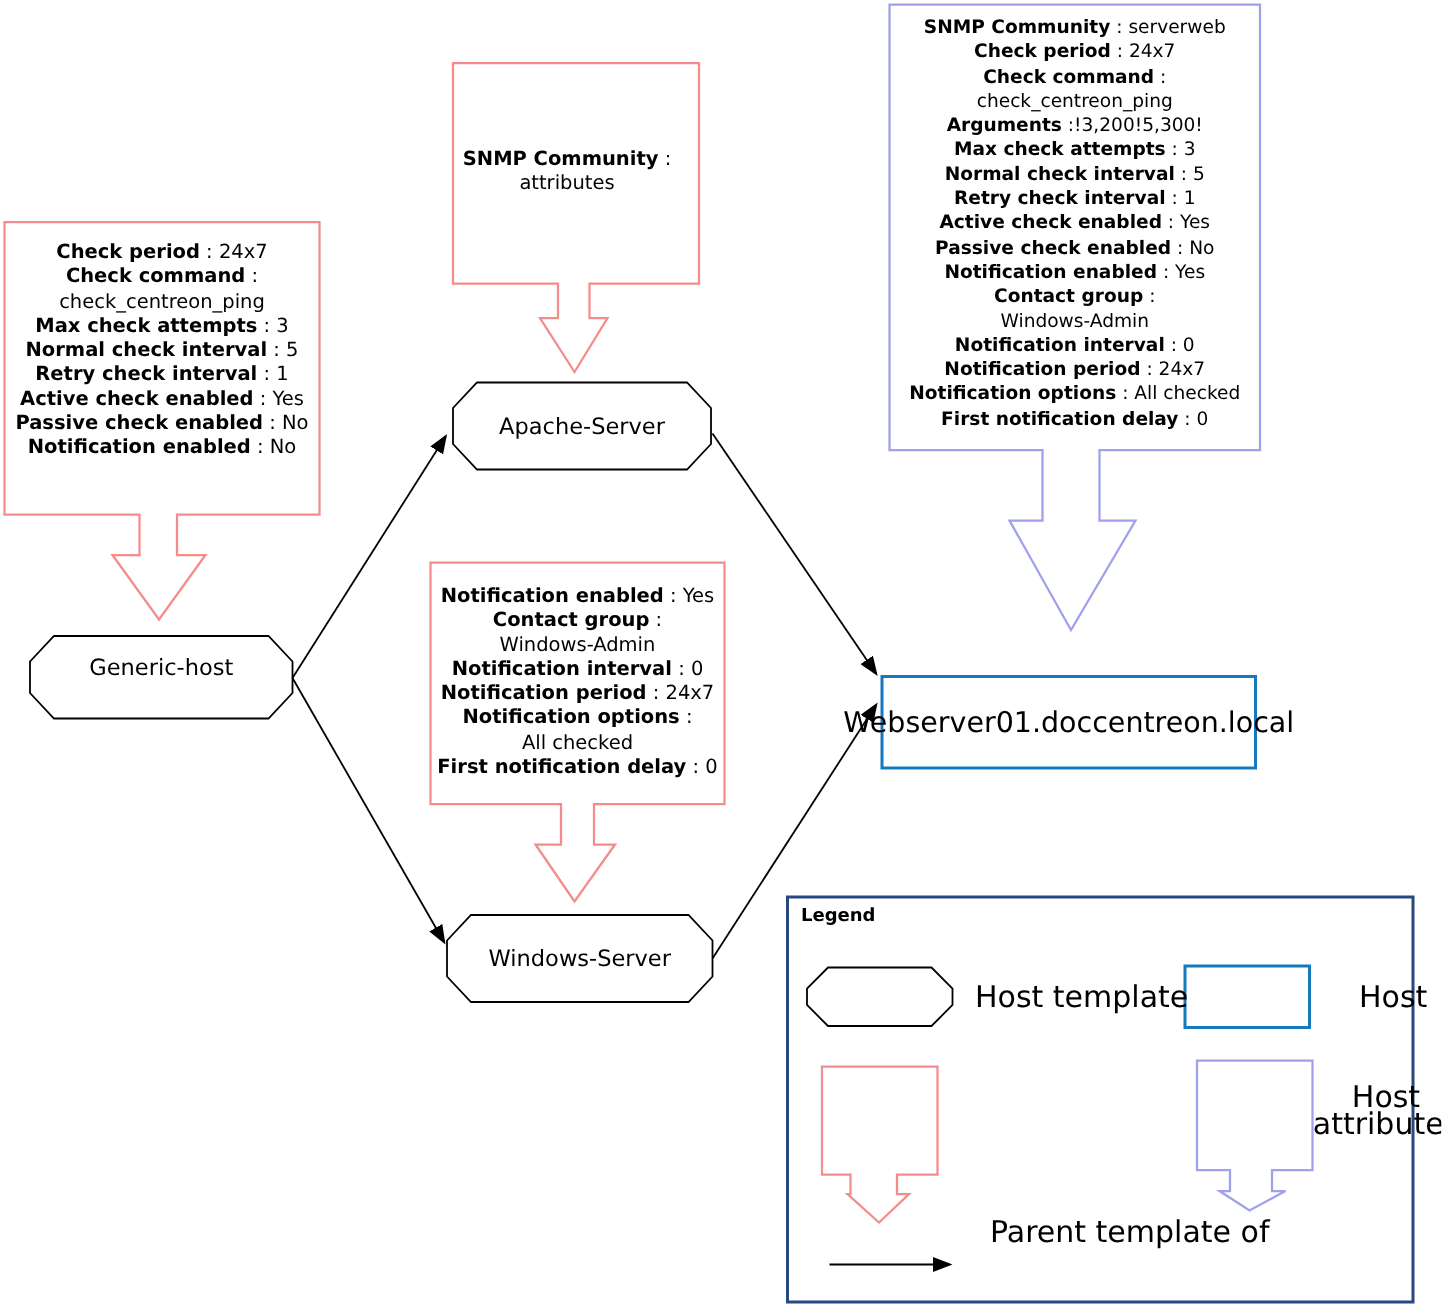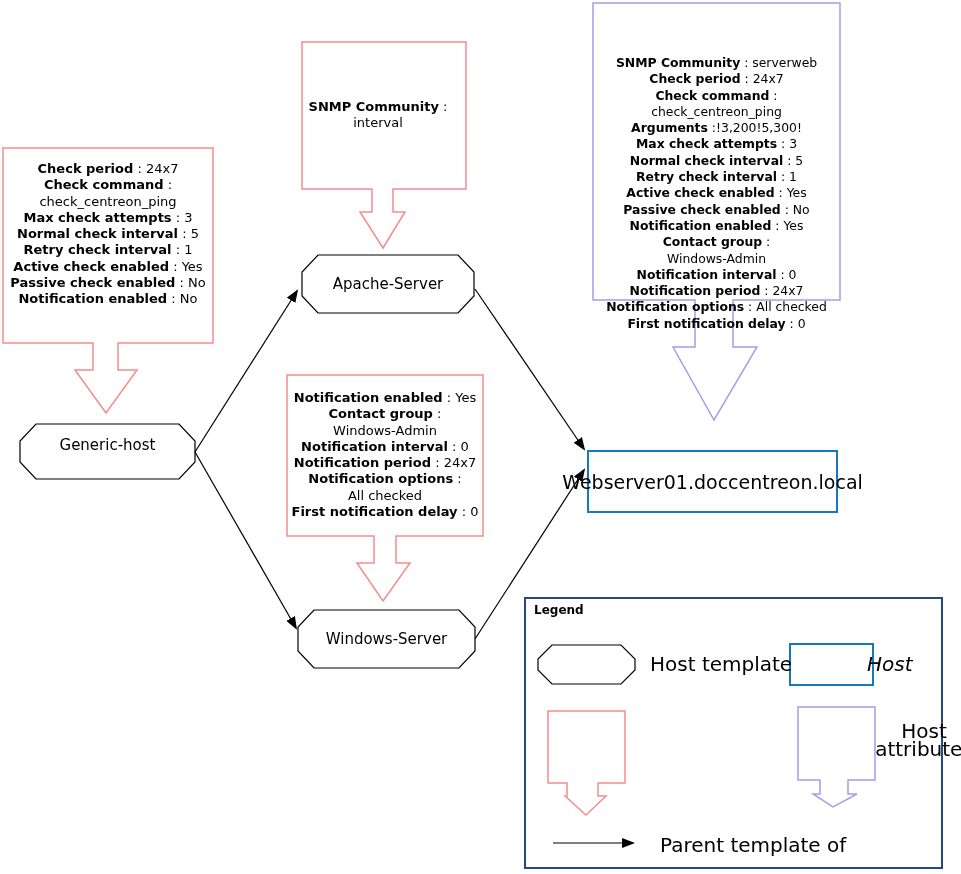--- a/index.html
+++ b/index.html
@@ -6,21 +6,21 @@
   #stage{
     position:relative;width:961px;height:874px;background:#ffffff;
     font-family:"DejaVu Sans","Liberation Sans",sans-serif;color:#000;
     overflow:hidden;
   }
   #diagram-svg{position:absolute;left:0;top:0;z-index:1;}
   .overlay{position:absolute;z-index:2;}
   .attr-text{text-align:center;font-size:13px;line-height:16.3px;}
   .attr-text .attr-line{white-space:nowrap;}
   .attr-text b{font-weight:bold;}
-  .attr-text.small{font-size:12.4px;margin-top:45px;}
+  .attr-text.small{font-size:12.4px;}
   .node-label{display:flex;align-items:center;justify-content:center;font-size:15px;}
   .host-box{
     border:2px solid #1779BD;display:flex;align-items:center;justify-content:center;
     font-size:19px;box-sizing:border-box;background:transparent;margin-top:24px;
   }
   .legend-frame{border:2px solid #284880;box-sizing:border-box;background:transparent;}
   .legend-title{font-size:12px;font-weight:bold;}
   .legend-label{font-size:20px;line-height:18px;}
   .legend-label.center{text-align:center;}
 </style>
@@ -64,21 +64,21 @@
       <div class="attr-line"><b>Max check attempts</b> : 3</div>
       <div class="attr-line"><b>Normal check interval</b> : 5</div>
       <div class="attr-line"><b>Retry check interval</b> : 1</div>
       <div class="attr-line"><b>Active check enabled</b> : Yes</div>
       <div class="attr-line"><b>Passive check enabled</b> : No</div>
       <div class="attr-line"><b>Notification enabled</b> : No</div>
     </div>
 
   <div class="overlay attr-text" style="left:302px;top:99px;width:152px;">
       <div class="attr-line"><b>SNMP Community</b> :</div>
-      <div class="attr-line">interval</div>
+      <div class="attr-line">attributes</div>
     </div>
 
   <div class="overlay attr-text" style="left:287px;top:390px;width:196px;">
       <div class="attr-line"><b>Notification enabled</b> : Yes</div>
       <div class="attr-line"><b>Contact group</b> :</div>
       <div class="attr-line">Windows-Admin</div>
       <div class="attr-line"><b>Notification interval</b> : 0</div>
       <div class="attr-line"><b>Notification period</b> : 24x7</div>
       <div class="attr-line"><b>Notification options</b> :</div>
       <div class="attr-line">All checked</div>
@@ -107,17 +107,17 @@
 
   <div class="overlay node-label" style="left:20px;top:424px;width:175px;height:41px;">Generic-host</div>
   <div class="overlay node-label" style="left:298px;top:610px;width:177px;height:58px;">Windows-Server</div>
   <div class="overlay node-label" style="left:302px;top:255px;width:172px;height:58px;">Apache-Server</div>
 
   <div class="overlay host-box" style="left:587px;top:426px;width:251px;height:63px;">Webserver01.doccentreon.local</div>
 
   <div class="overlay legend-frame" style="left:524px;top:597px;width:419px;height:272px;"></div>
   <div class="overlay legend-title" style="left:534px;top:603px;">Legend</div>
   <div class="overlay legend-label" style="left:650px;top:655px;">Host template</div>
-  <div class="overlay legend-label" style="left:867px;top:655px;font-style:italic;">Host</div>
+  <div class="overlay legend-label" style="left:906px;top:655px;">Host</div>
   <div class="overlay legend-label center" style="left:868px;top:722px;width:112px;">Host attributes</div>
-  <div class="overlay legend-label" style="left:660px;top:836px;">Parent template of</div>
+  <div class="overlay legend-label" style="left:660px;top:812px;">Parent template of</div>
 
 </div>
 
 </body></html>

